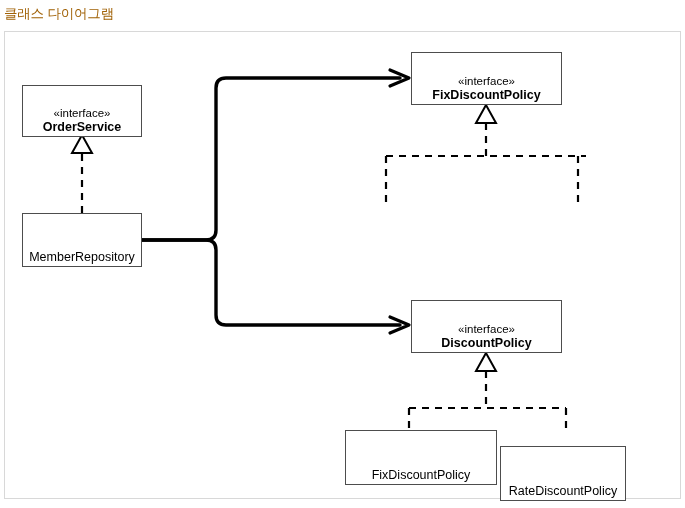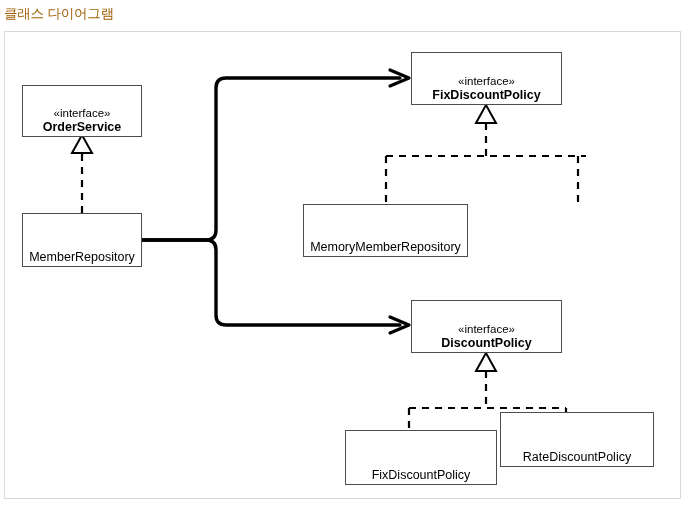--- a/index.html
+++ b/index.html
@@ -118,31 +118,28 @@
 
   <div class="uml-box" style="left:22px; top:213px; width:120px; height:54px;">
     <div class="cls-name">MemberRepository</div>
   </div>
 
   <div class="uml-box" style="left:411px; top:52px; width:151px; height:53px;">
     <div class="stereo">«interface»</div>
     <div class="cls-name-bold">FixDiscountPolicy</div>
   </div>
 
-  <div class="uml-box" style="left:303px; top:204px; width:165px; height:53px;">
-    <div class="cls-name">MemoryMemberRepository</div>
-  </div>
 
 
   <div class="uml-box" style="left:411px; top:300px; width:151px; height:53px;">
     <div class="stereo">«interface»</div>
     <div class="cls-name-bold">DiscountPolicy</div>
   </div>
 
   <div class="uml-box" style="left:345px; top:430px; width:152px; height:55px;">
     <div class="cls-name">FixDiscountPolicy</div>
   </div>
 
-  <div class="uml-box" style="left:500px; top:412px; width:154px; height:55px;">
+  <div class="uml-box" style="left:500px; top:446px; width:126px; height:55px;">
     <div class="cls-name">RateDiscountPolicy</div>
   </div>
 
 </div>
 
 </body></html>

